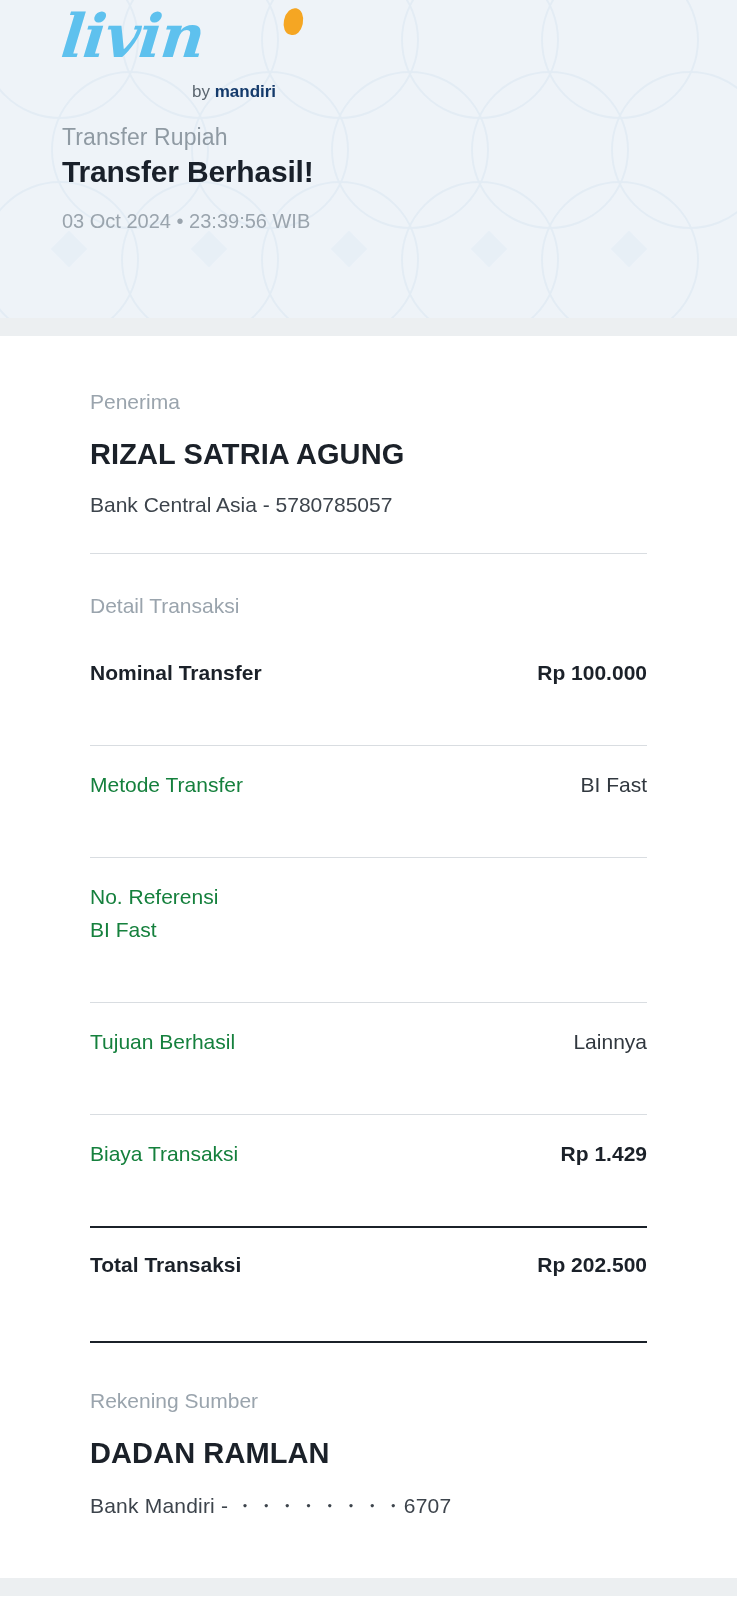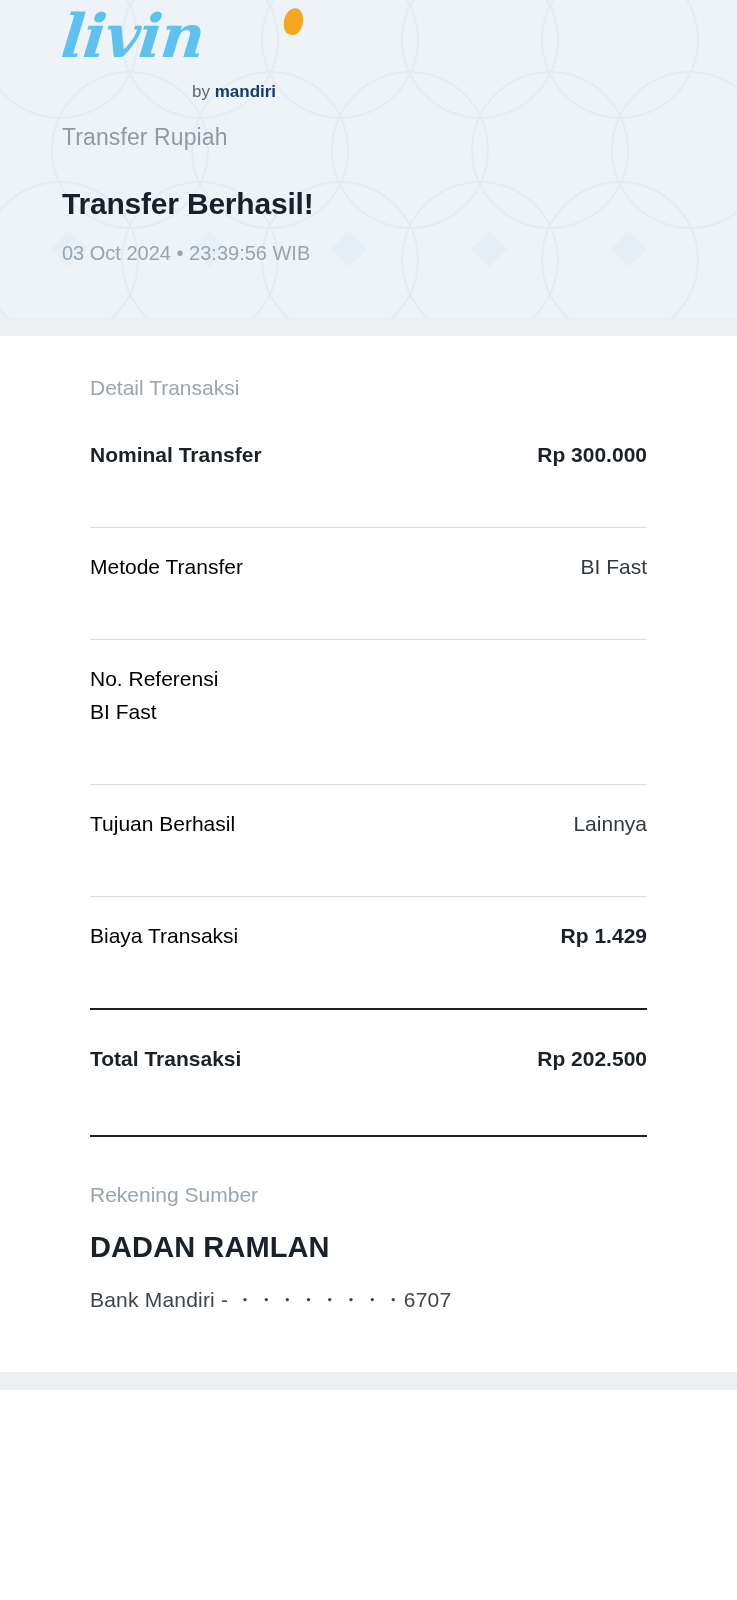--- a/index.html
+++ b/index.html
@@ -68,21 +68,21 @@
   .hdr-kicker {
     font-size: 23px;
     color: #8f9aa3;
     margin-top: 12px;
     letter-spacing: 0.1px;
   }
   .hdr-title {
     font-size: 30px;
     font-weight: 700;
     color: #19202a;
-    margin-top: 36px;
+    margin-top: 4px;
     letter-spacing: -0.2px;
   }
   .hdr-date {
     font-size: 20px;
     color: #9aa4ad;
     margin-top: 21px;
   }
 
   .gap-band {
     width: 100%;
@@ -128,33 +128,33 @@
 
   .row {
     display: flex;
     align-items: flex-start;
     justify-content: space-between;
     padding: 22px 0 20px;
     gap: 16px;
   }
   .row .k {
     font-size: 21px;
-    color: #000000;
+    color: #15803d;
     line-height: 33px;
     white-space: pre-line;
   }
   .row .v {
     font-size: 21px;
     color: #31383f;
     line-height: 33px;
     text-align: right;
     white-space: pre-line;
   }
   .row.bold .k, .row.bold .v { font-weight: 700; color: #1b2129; }
-  .row.total { padding: 32px 0 24px; }
+  .row.total { padding: 20px 0 24px; }
 
   .source { padding-top: 46px; padding-bottom: 58px; }
   .source-name {
     font-size: 29px;
     font-weight: 700;
     color: #1b2129;
     margin-top: 24px;
     letter-spacing: 0.1px;
   }
   .source-acct {
@@ -206,27 +206,33 @@
     <div class="hdr-kicker">Transfer Rupiah</div>
     <div class="hdr-title">Transfer Berhasil!</div>
     <div class="hdr-date">03 Oct 2024 • 23:39:56 WIB</div>
   </div>
 </div>
 
 <div class="gap-band"></div>
 
 <div class="card">
 
+  <div class="recipient">
+    <div class="section-label">Penerima</div>
+    <div class="recipient-name">RIZAL SATRIA AGUNG</div>
+    <div class="recipient-bank">Bank Central Asia - 5780785057</div>
+    <div class="hr"></div>
+  </div>
 
   <div class="detail">
     <div class="section-label detail-title">Detail Transaksi</div>
 
     <div class="row bold">
       <div class="k">Nominal Transfer</div>
-      <div class="v">Rp 300.000</div>
+      <div class="v">Rp 100.000</div>
     </div>
     <div class="hr"></div>
 
     <div class="row">
       <div class="k">Metode Transfer</div>
       <div class="v">BI Fast</div>
     </div>
     <div class="hr"></div>
 
     <div class="row">

